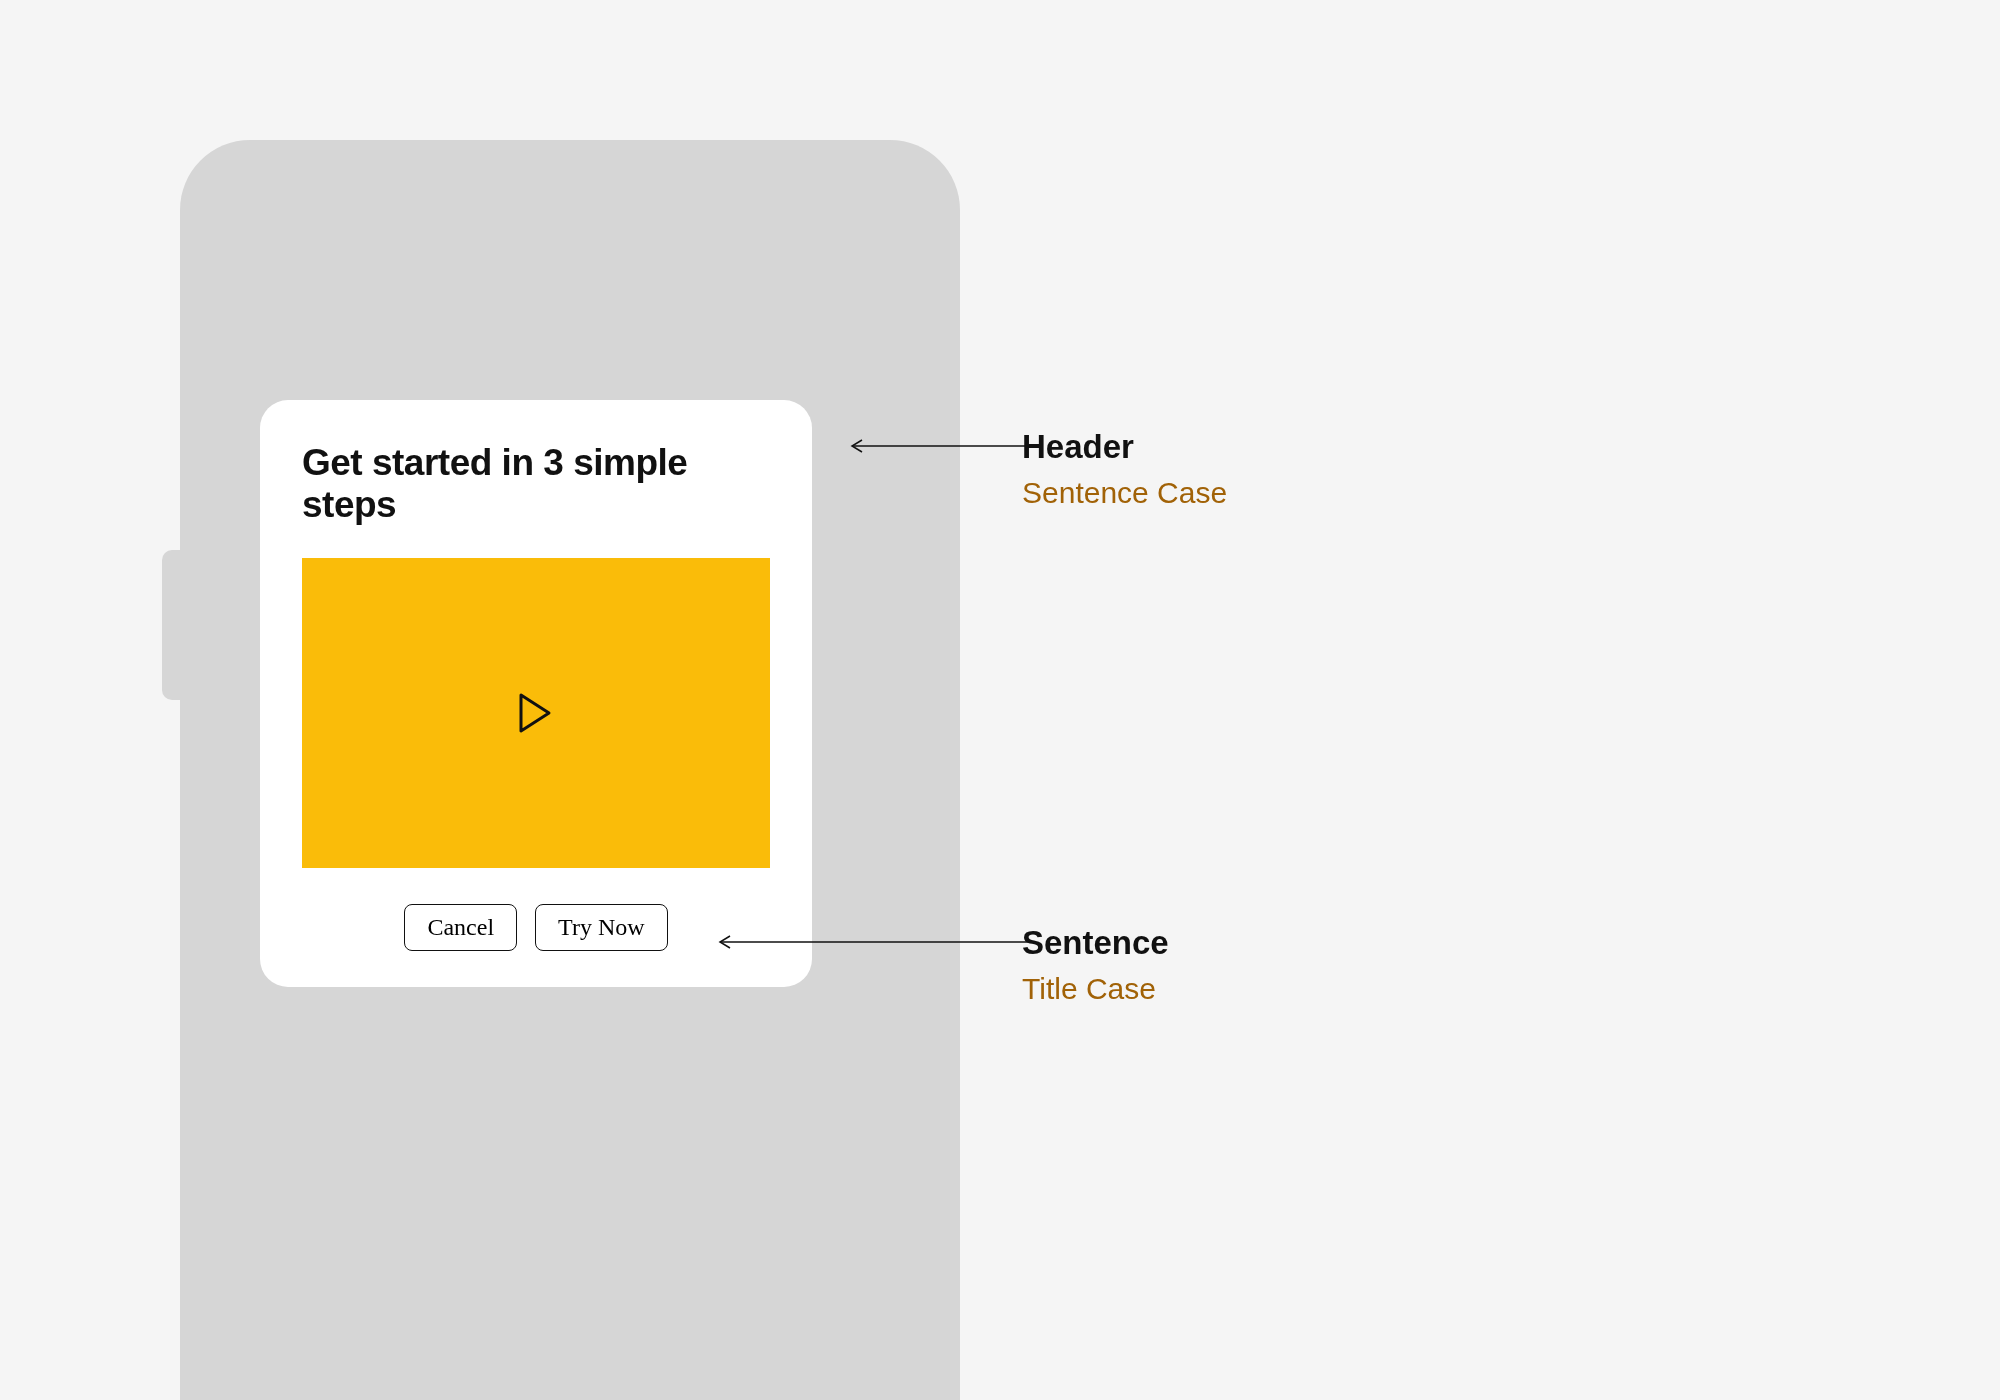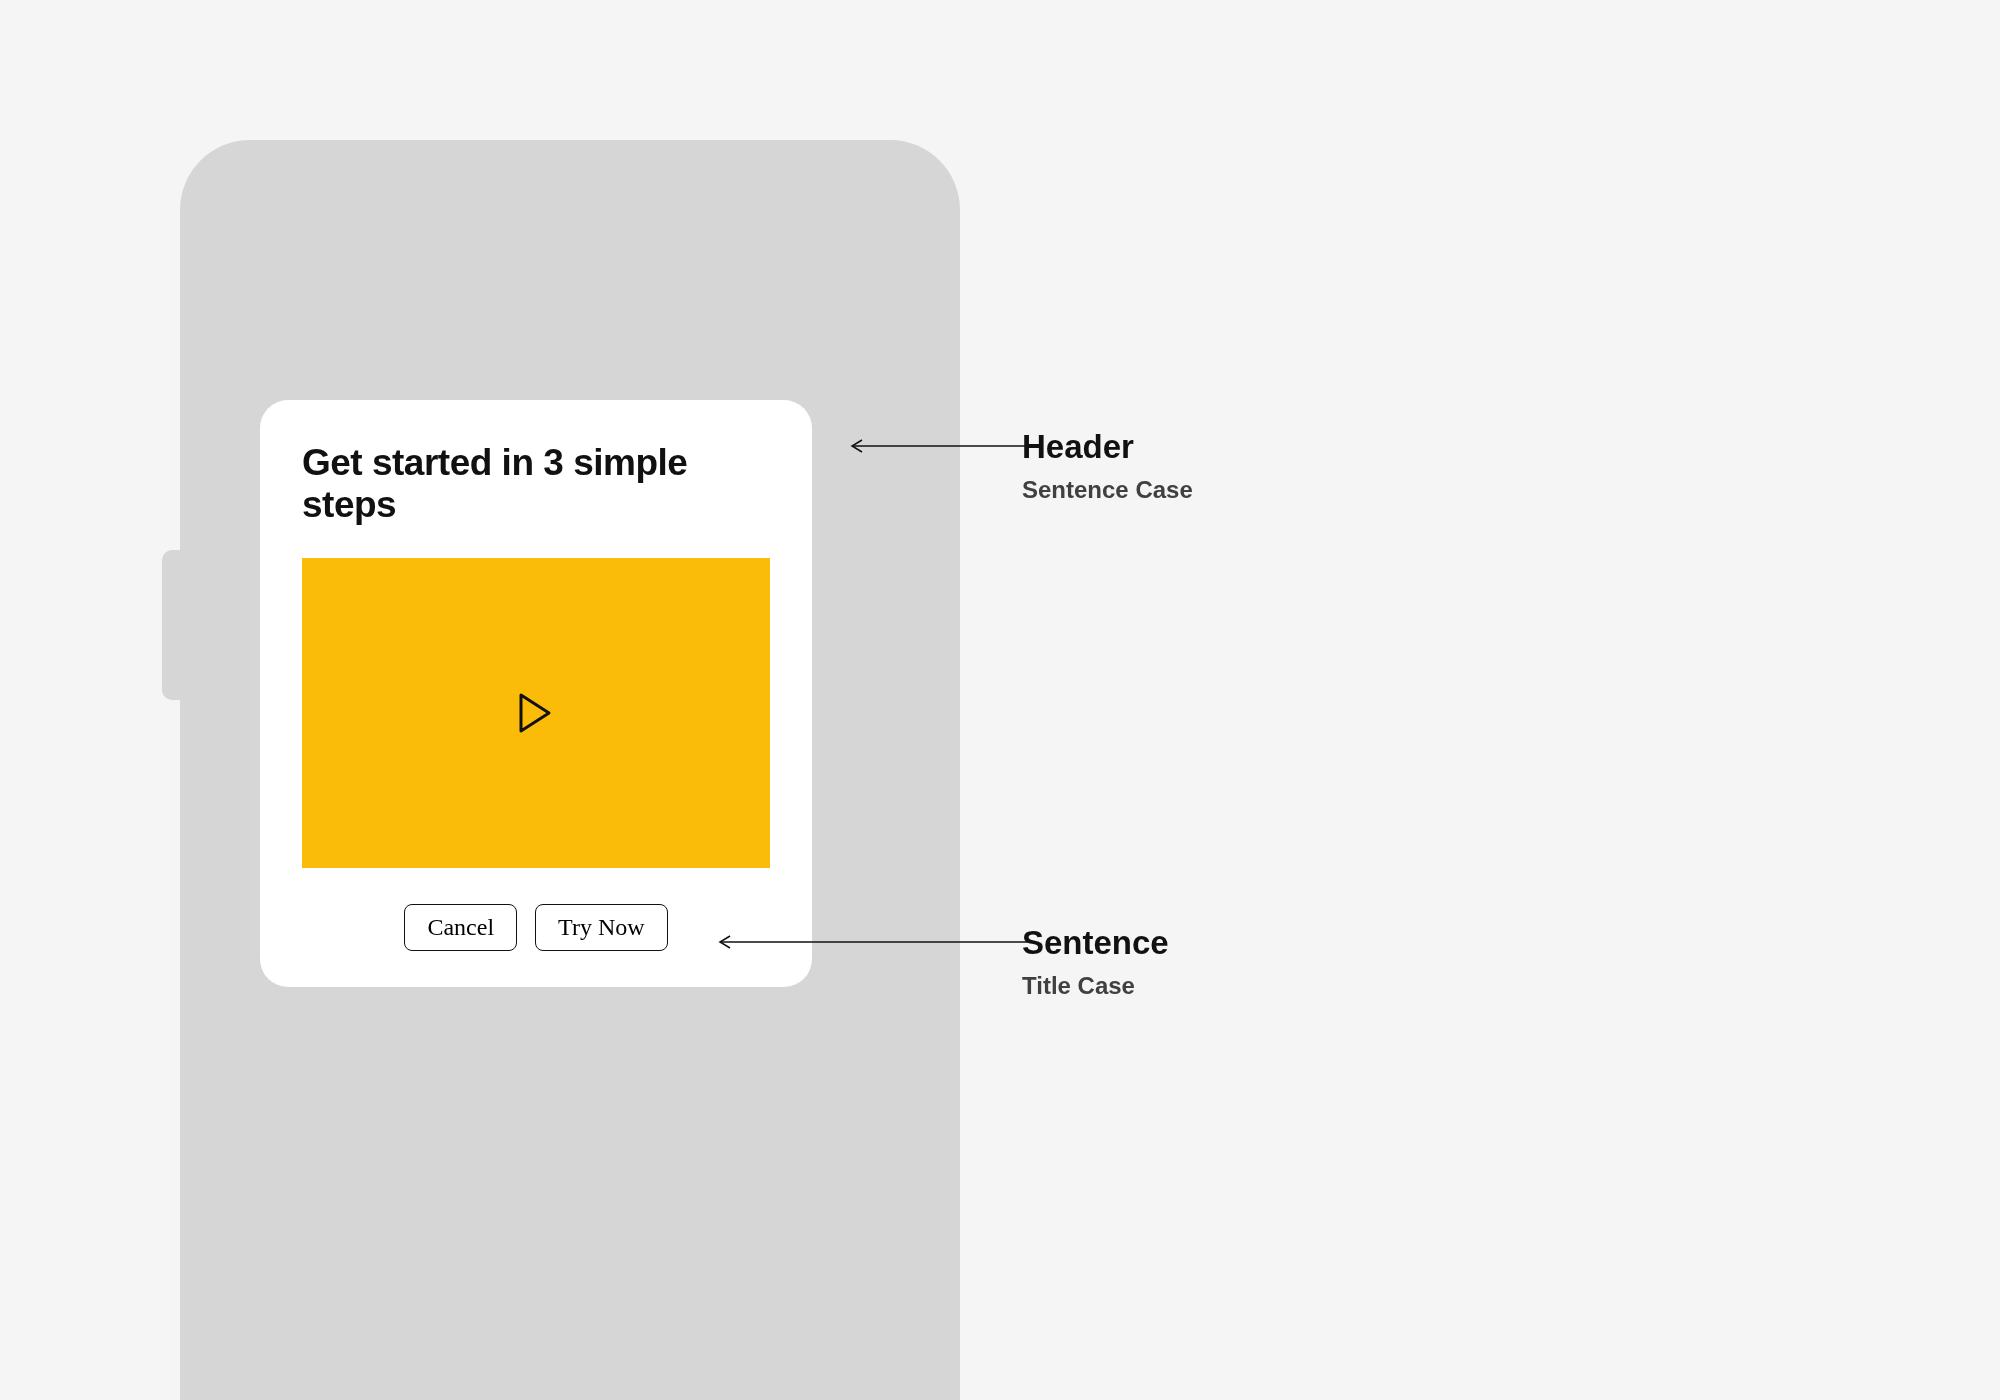--- a/index.html
+++ b/index.html
@@ -74,23 +74,23 @@
       position: absolute;
       left: 1022px;
     }
     .annotation-title {
       font-size: 33px;
       font-weight: 700;
       color: #111;
       margin-bottom: 10px;
     }
     .annotation-sub {
-      font-size: 24px;
-      font-weight: 700;
-      color: #404040;
+      font-size: 30px;
+      font-weight: 400;
+      color: #a16207;
     }
     .ann-header { top: 428px; }
     .ann-buttons { top: 924px; }
     .leader {
       position: absolute;
       stroke: #111;
       stroke-width: 1.5;
       fill: none;
     }
   </style>

